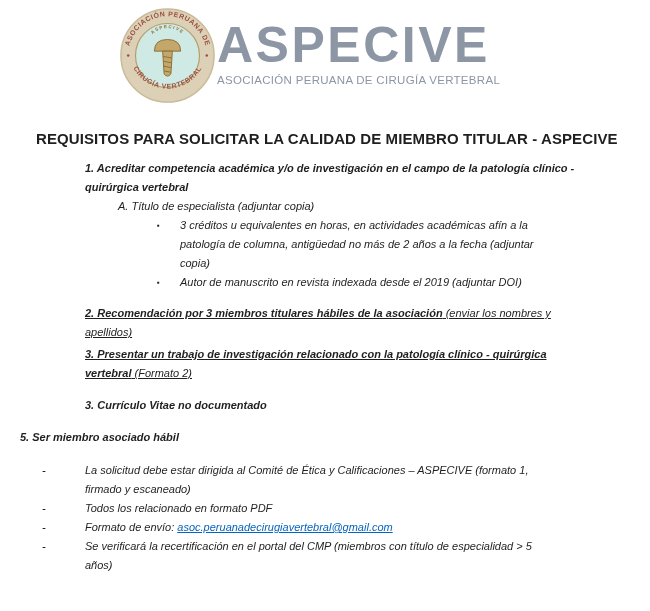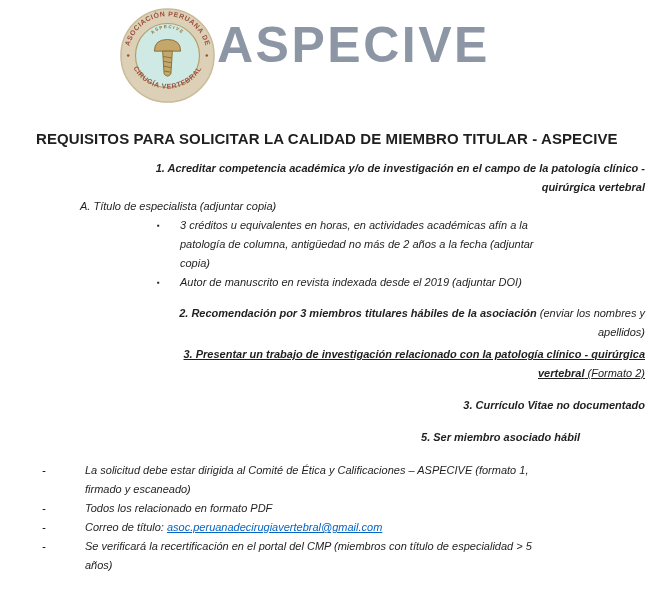--- a/index.html
+++ b/index.html
@@ -25,26 +25,26 @@
     color:var(--brand_gray, #8d96a4); white-space:nowrap;
   }
   
   .doc-heading {
     margin-left:36px; font-size:15px; font-weight:700; line-height:15px;
     letter-spacing:0.1px;
   }
   .body-text { font-size:11px; line-height:19px; font-style:italic; }
   .ml { white-space:pre-line; }
   .bold-part { font-weight:700; }
-  .req-title { margin-left:85px; width:560px; font-weight:700;text-align:right; }
+  .req-title { margin-left:85px; width:560px; font-weight:700; }
   .req1 { margin-top:13px; }
-  .sub-item { margin-left:80px; width:500px; }
+  .sub-item { margin-left:118px; width:500px; }
   .sq-bullet-row { margin-left:157px; display:grid; grid-template-columns:23px 1fr; width:470px; }
   .sq-bullet { font-style:normal; font-size:8px; line-height:19px; }
-  .req2 { margin-top:12px; }
+  .req2 { margin-top:12px;text-decoration:underline; }
   .req3 { margin-top:3px;text-decoration:underline; }
   .req4 { margin-top:13px; }
   .req5 { margin-top:13px;margin-left:20px; }
   .notes { margin-top:14px; }
   .note-row { margin-left:42px; display:grid; grid-template-columns:43px 1fr; width:580px; }
   .dash-cell { line-height:19px; }
   .email-link { color:var(--link_blue, #0563c1); text-decoration:underline; cursor:pointer; }
 </style>
 </head>
 <body>
@@ -77,20 +77,21 @@
         <path d="M 45,45.5 L 55,45.5 L 53.5,69 Q 50,73.5 46.5,69 Z"></path>
         <line x1="45.6" y1="51" x2="54.4" y2="52.5"></line>
         <line x1="45.9" y1="56" x2="54.1" y2="57.5"></line>
         <line x1="46.2" y1="61" x2="53.8" y2="62.5"></line>
         <line x1="46.6" y1="66" x2="53.4" y2="67.2"></line>
       </g>
     </svg>
 
     <div class="brand">
       <div class="brand-title">ASPECIVE</div>
+      <div class="brand-subtitle">ASOCIACIÓN PERUANA DE CIRUGÍA VERTEBRAL</div>
     </div>
   </div>
 
   <div class="doc-heading">REQUISITOS PARA SOLICITAR LA CALIDAD DE MIEMBRO TITULAR - ASPECIVE</div>
 
   <div class="body-text req-title req1 ml">1. Acreditar competencia académica y/o de investigación en el campo de la patología clínico -
 quirúrgica vertebral</div>
   <div class="body-text sub-item">A. Título de especialista (adjuntar copia)</div>
 
   <div class="body-text sq-bullet-row">
@@ -121,21 +122,21 @@
 firmado y escaneado)</span>
     </div>
 
     <div class="body-text note-row">
       <span class="dash-cell">-</span>
       <span>Todos los relacionado en formato PDF</span>
     </div>
 
     <div class="body-text note-row">
       <span class="dash-cell">-</span>
-      <span><span>Correo de título: </span><a class="email-link">asoc.peruanadecirugiavertebral@gmail.com</a></span>
+      <span><span>Formato de envío: </span><a class="email-link">asoc.peruanadecirugiavertebral@gmail.com</a></span>
     </div>
 
     <div class="body-text note-row">
       <span class="dash-cell">-</span>
       <span class="ml">Se verificará la recertificación en el portal del CMP (miembros con título de especialidad &gt; 5
 años)</span>
     </div>
 
   </div>
 </div>

